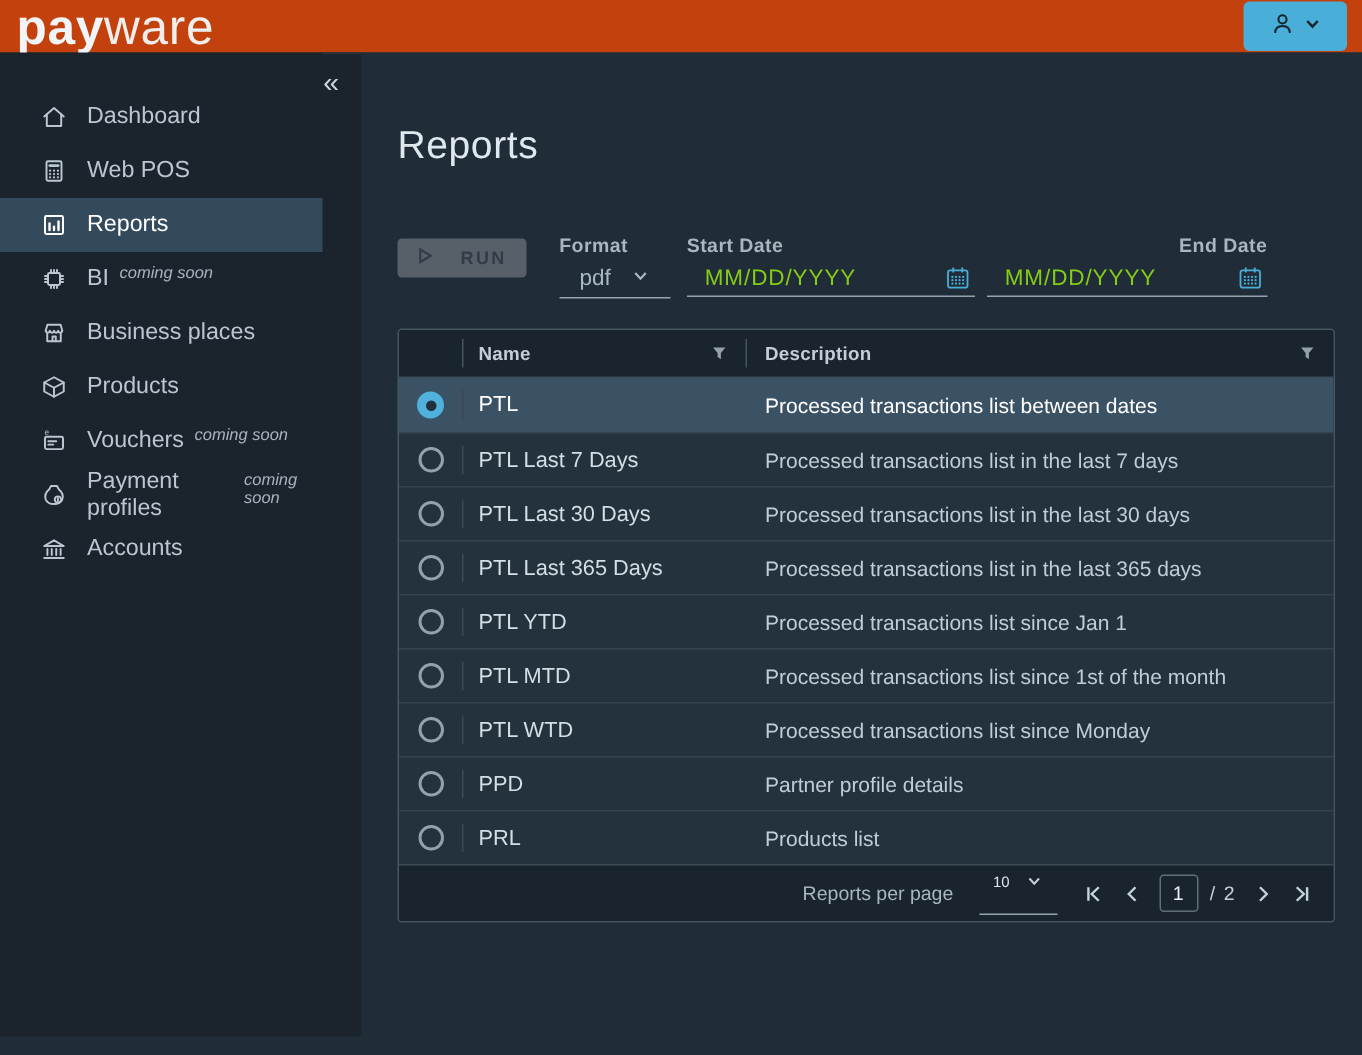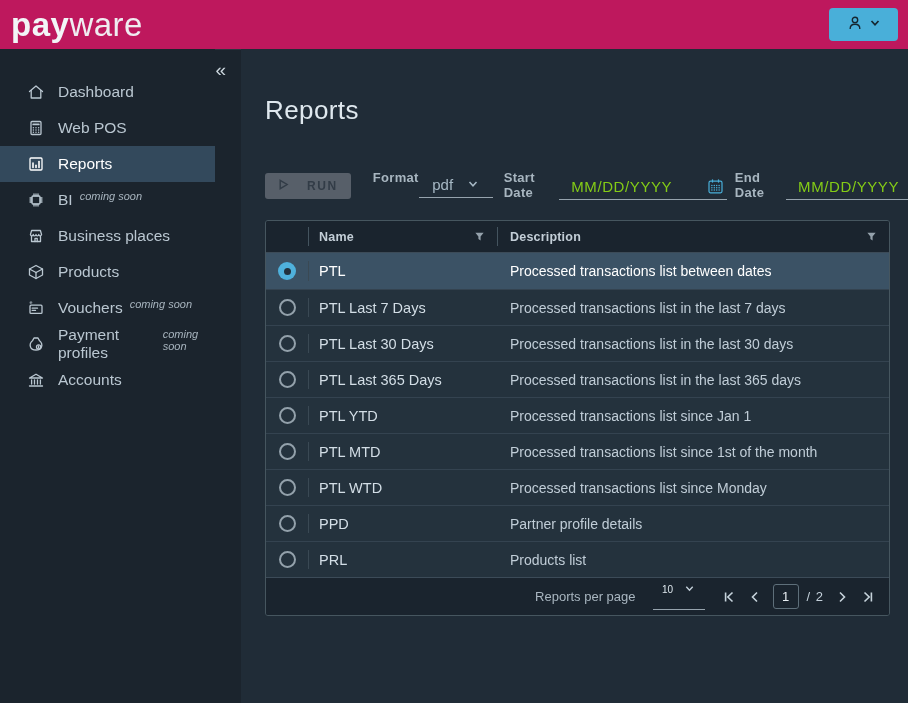--- a/index.html
+++ b/index.html
@@ -1,20 +1,20 @@
 <!DOCTYPE html>
 <html><head>
 <meta charset="utf-8">
 <style>
   * { box-sizing: border-box; margin: 0; padding: 0; }
   html, body { width: 908px; height: 703px; overflow: hidden; }
   body { font-family: "Liberation Sans", sans-serif; background: #202c37; }
 
   
-  .topbar { height: 49px; background: #be185d; display: flex; align-items: center; justify-content: space-between; padding: 0 10px 0 11px; }
+  .topbar { height: 35px; background: #c2410c; display: flex; align-items: center; justify-content: space-between; padding: 0 10px 0 11px; }
   .logo { color: #f2f5f7; font-size: 33px; line-height: 1; letter-spacing: 0.5px; }
   .logo .bold { font-weight: 700; }
   .logo .light { font-weight: 400; opacity: 0.96; }
   .user-btn { width: 69px; height: 33px; background: #49afd9; border: none; border-radius: 4px; display: flex; align-items: center; justify-content: center; gap: 5px; cursor: pointer; }
 
   
   .layout { display: flex; height: 656px; }
 
   
   .sidebar { width: 241px; background: #1b242d; display: flex; flex-direction: row; flex: none; }
@@ -27,26 +27,26 @@
   .collapse-bar { height: 39px; border-top: 1px solid #2b353f; display: flex; align-items: center; justify-content: flex-end; padding-right: 15px; }
   .collapse-icon { color: #ccd7de; font-size: 19px; cursor: pointer; line-height: 1; }
 
   
   .main { flex: 1; background: #202c37; padding: 0 24px; }
   .page-title { margin-top: 46px; font-size: 26px; font-weight: 400; color: #dfe8ee; letter-spacing: 0.4px; }
 
   
   .controls { display: flex; align-items: flex-start; margin-top: 44px; }
   .run-btn { margin-top: 3px; height: 26px; padding: 0 13px; background: #575f69; border: none; border-radius: 3px; color: #323c47; font-size: 12px; font-weight: 700; letter-spacing: 1.6px; display: inline-flex; align-items: center; gap: 18px; cursor: default; }
-  .field { display: flex; flex-direction: row; }
+  .field { display: flex; flex-direction: column; }
   .field > label { font-size: 13px; font-weight: 700; color: #a8b6c0; letter-spacing: 0.3px; }
   .field-format { margin-left: 22px; }
   .select-ctl { margin-top: 6px; width: 74px; display: flex; align-items: center; justify-content: center; gap: 14px; border-bottom: 1px solid #96a3ad; padding-bottom: 4px; color: #a7b9c5; font-size: 15px; cursor: pointer; }
   .field-start { margin-left: 11px; }
-  .field-end { margin-left: 8px; }
+  .field-end { margin-left: 8px; text-align: right; }
   .date-input { margin-top: 6px; display: flex; align-items: center; justify-content: space-between; border-bottom: 1px solid #96a3ad; padding: 0 3px 3px 12px; cursor: text; }
   .field-start .date-input { width: 192px; }
   .field-end .date-input { width: 187px; }
   .placeholder { color: #84cc16; font-size: 15px; letter-spacing: 0.6px; }
   .cal-btn { display: inline-flex; cursor: pointer; }
 
   
   .datagrid { margin-top: 20px; width: 625px; border: 1px solid #46565f; border-radius: 3px; overflow: hidden; }
   .dg-header { display: flex; align-items: center; height: 32px; background: #1a242e; border-bottom: 1px solid #3c4b58; color: #c3ced7; font-size: 12.5px; font-weight: 700; letter-spacing: 0.2px; }
   .cell { display: flex; align-items: center; height: 100%; }

